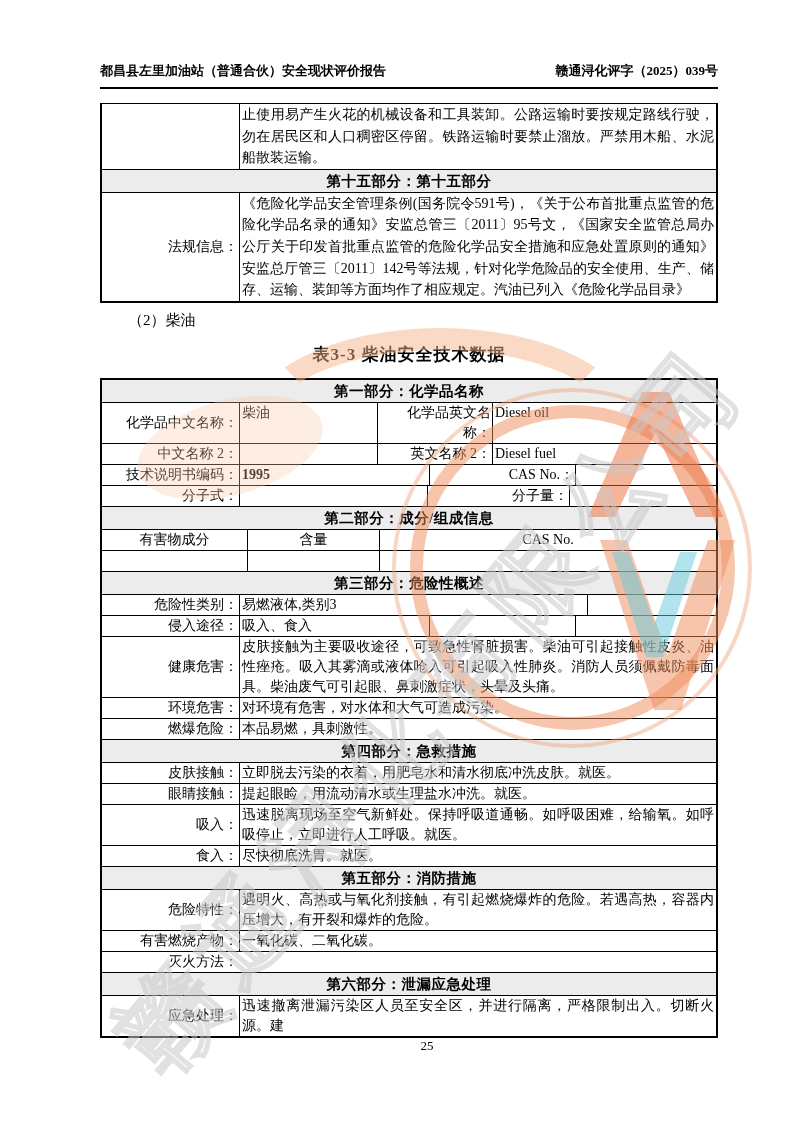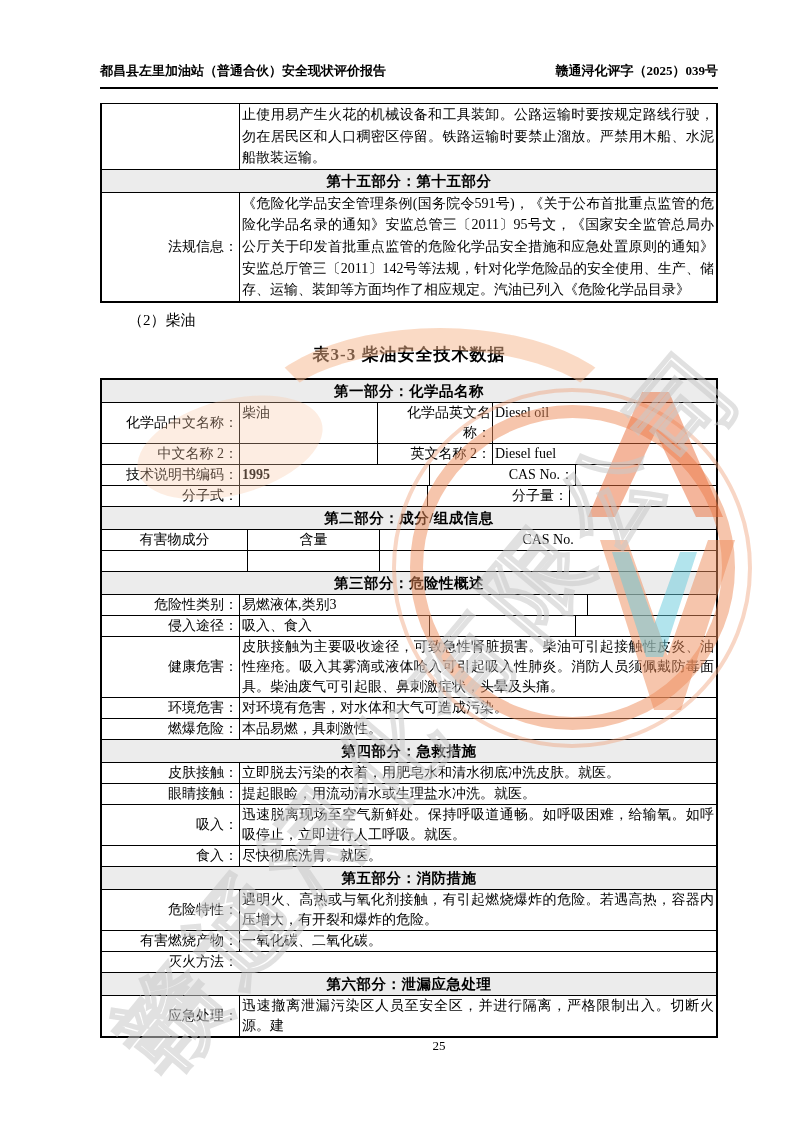--- a/index.html
+++ b/index.html
@@ -21,21 +21,21 @@
          line-height:20px;text-align:justify;word-break:break-all;min-height:20px;flex-shrink:0;}
   .tcell:first-child{border-left:none;}
   .tcell.flex{flex:1 1 auto;}
   .tcell.lab{display:flex;align-items:center;justify-content:flex-end;text-align:right;padding-right:1px;}
   .tcell.ctr{display:flex;align-items:center;justify-content:center;text-align:center;}
   .toptable .tcell{line-height:21.6px;}
   
   .item-heading{position:absolute;top:311px;left:128px;font-size:15px;}
   .table-caption{position:absolute;top:343px;left:100px;width:618px;text-align:center;
                  font-weight:bold;font-size:17px;letter-spacing:1px;}
-  .page-number{position:absolute;top:1038px;left:104px;width:670px;text-align:center;font-size:13px;}
+  .page-number{position:absolute;top:1038px;left:92px;width:670px;text-align:center;font-size:13px;}
   
   .watermark{position:absolute;inset:0;pointer-events:none;z-index:5;}
   .wm{position:absolute;}
   .wm-text{left:88px;top:1014px;transform:rotate(-50deg);transform-origin:0 0;
            font-size:100px;font-weight:bold;letter-spacing:14px;color:transparent;
            -webkit-text-stroke:2px #c9c9c9;opacity:.55;white-space:nowrap;
            font-family:"Liberation Serif","DejaVu Serif",serif;}
   .wm-ring1{left:410px;top:405px;width:325px;height:325px;border:13px solid #ee8c5a;
             border-radius:50%;opacity:.5;box-sizing:border-box;}
   .wm-ring2{left:392px;top:388px;width:360px;height:360px;border:4px solid #f0a47e;

